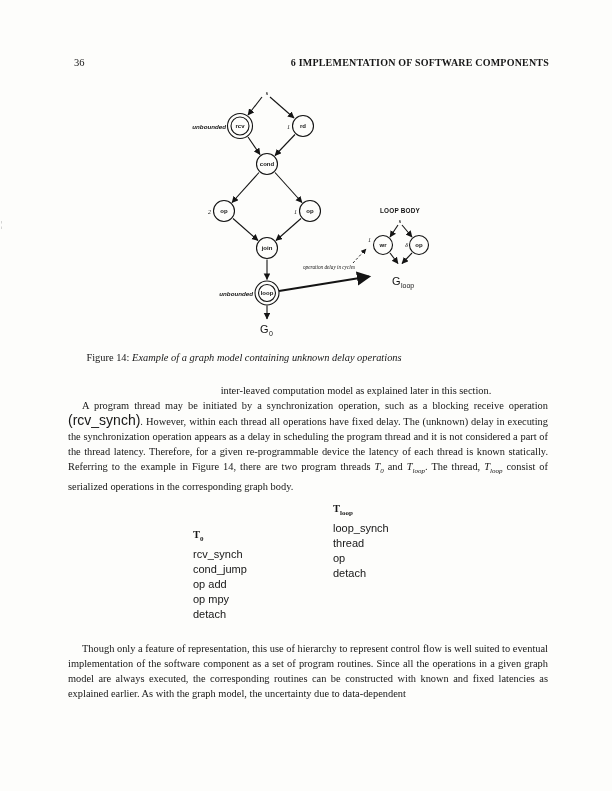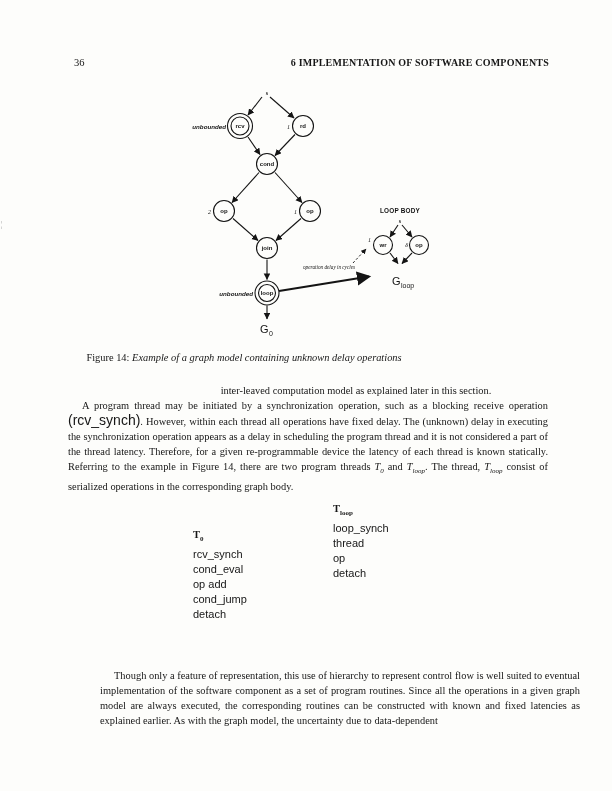--- a/index.html
+++ b/index.html
@@ -8,21 +8,21 @@
   .hdr-num{position:absolute;left:74px;top:57px;font-size:10.5px;}
   .hdr-title{position:absolute;right:63px;top:57px;font-size:10px;
              font-weight:bold;letter-spacing:.2px;}
   .fig-svg{position:absolute;left:150px;top:82px;}
   .caption{position:absolute;left:0;top:352px;width:488px;text-align:center;font-size:10.4px;}
   .cap-text{font-style:italic;}
   .para{position:absolute;left:68px;width:480px;font-size:10.4px;line-height:15px;
         text-align:justify;}
   .p1{top:383px;text-align:center;margin-left:48px;}
   .p2{top:398px;text-indent:14px;}
-  .p3{top:668px;text-indent:14px;margin-left:32px;}
+  .p3{top:641px;text-indent:14px;}
   .mono{font-family:Liberation Sans, sans-serif;font-size:14px;}
   .tvar{font-style:italic;}
   .tvar sub, .tt-header sub{font-size:7px;}
   .thread-table{position:absolute;left:193px;top:501px;display:flex;}
   .tt-col1{width:140px;margin-top:26px;}
   .tt-header{font-weight:bold;font-size:10.5px;line-height:15px;}
   .tt-row{font-family:Liberation Sans, sans-serif;font-size:11px;line-height:15px;
           white-space:pre;}
   .artifact{position:absolute;left:1px;top:220px;color:#9a9a9a;font-size:8px;}
   
@@ -162,23 +162,23 @@
   </div>
 
   <div class="para p1">inter-leaved computation model as explained later in this section.</div>
 
   <div class="para p2"><span>A program thread may be initiated by a synchronization operation, such as a blocking receive operation </span><span class="mono">(rcv_synch)</span><span>. However, within each thread all operations have fixed delay. The (unknown) delay in executing the synchronization operation appears as a delay in scheduling the program thread and it is not considered a part of the thread latency. Therefore, for a given re-programmable device the latency of each thread is known statically. Referring to the example in Figure 14, there are two program threads </span><span class="tvar"><span>T</span><sub>0</sub></span><span> and </span><span class="tvar"><span>T</span><sub>loop</sub></span><span>. The thread, </span><span class="tvar"><span>T</span><sub>loop</sub></span><span> consist of serialized operations in the corresponding graph body.</span></div>
 
   <div class="thread-table">
     <div class="tt-col1">
       <div class="tt-header"><span>T</span><sub>0</sub></div>
       <div class="tt-row">rcv_synch</div>
-      <div class="tt-row">cond_eval</div>
+      <div class="tt-row">cond_jump</div>
       <div class="tt-row">op add</div>
-      <div class="tt-row">cond_jump</div>
+      <div class="tt-row">op mpy</div>
       <div class="tt-row">detach</div>
     </div>
     <div>
       <div class="tt-header"><span>T</span><sub>loop</sub></div>
       <div class="tt-row">loop_synch</div>
       <div class="tt-row">thread</div>
       <div class="tt-row">op</div>
       <div class="tt-row">detach</div>
     </div>
   </div>

